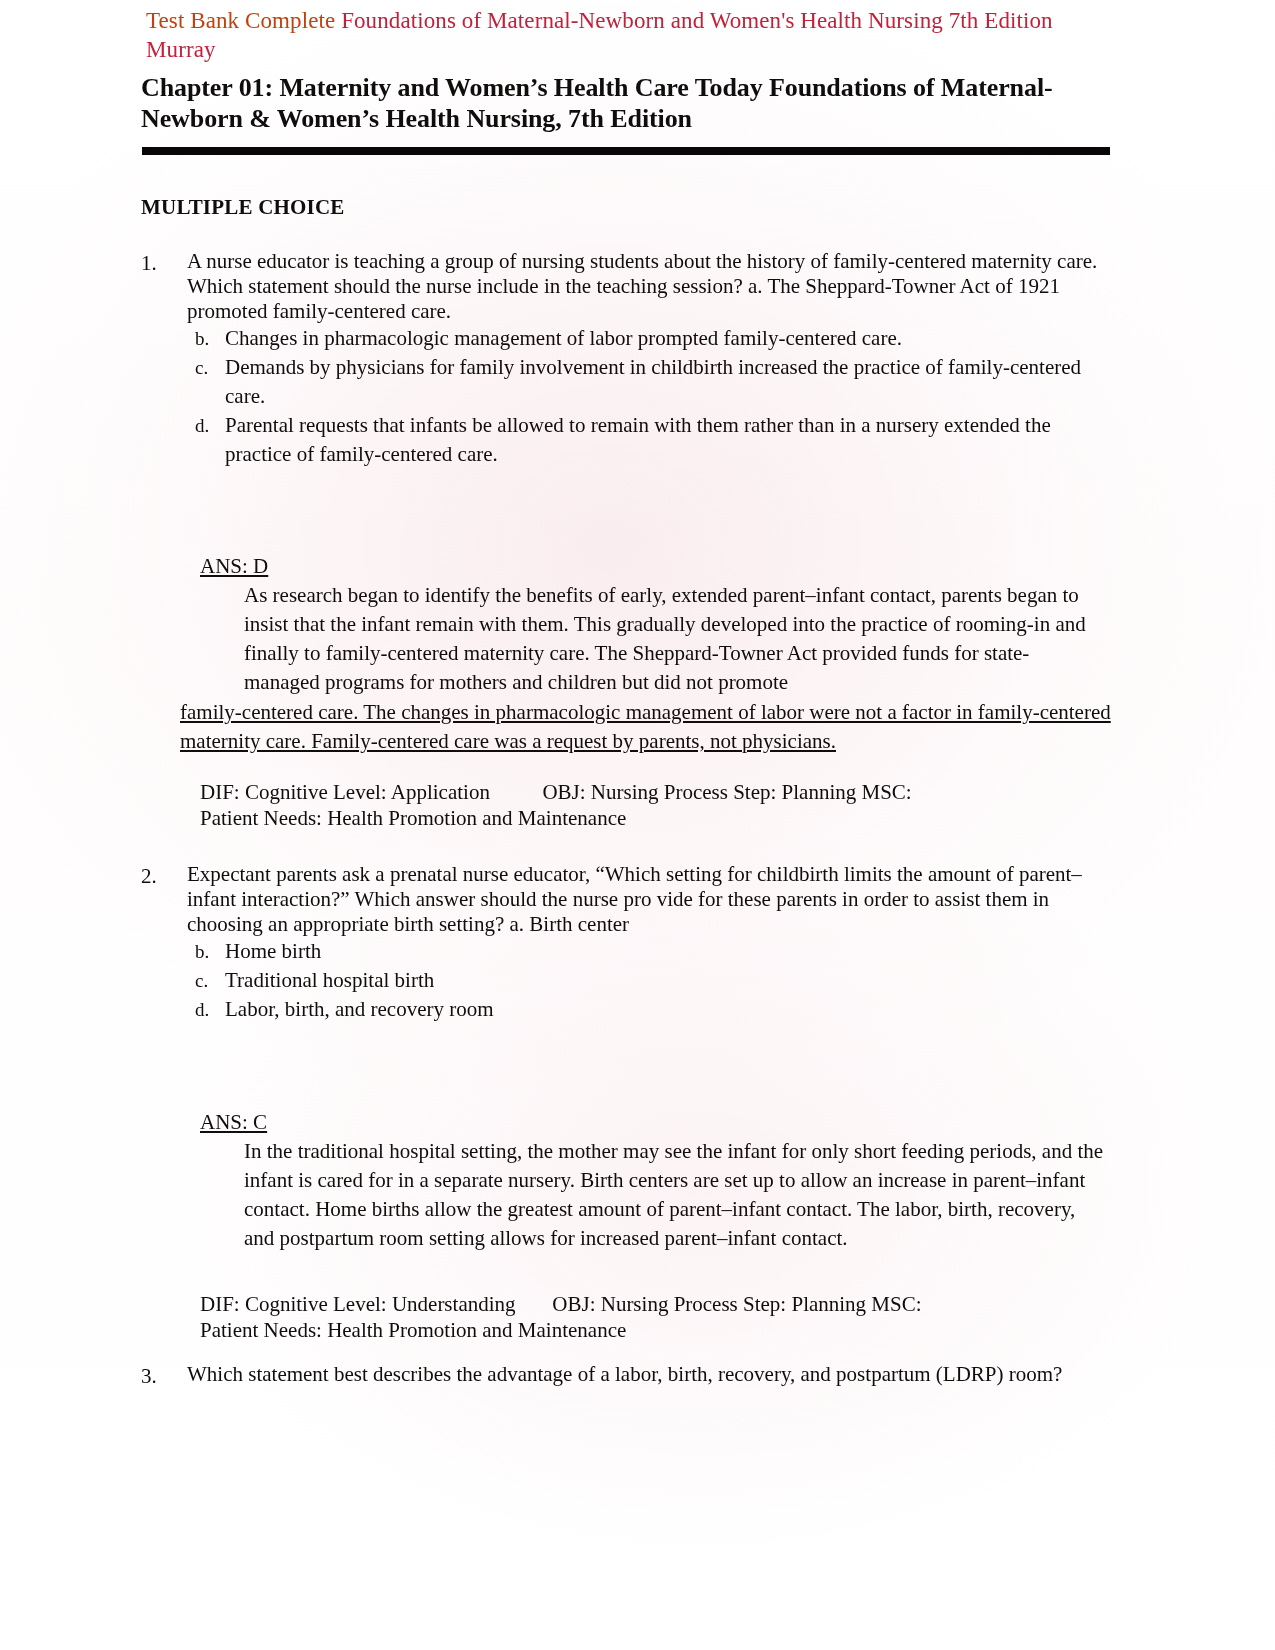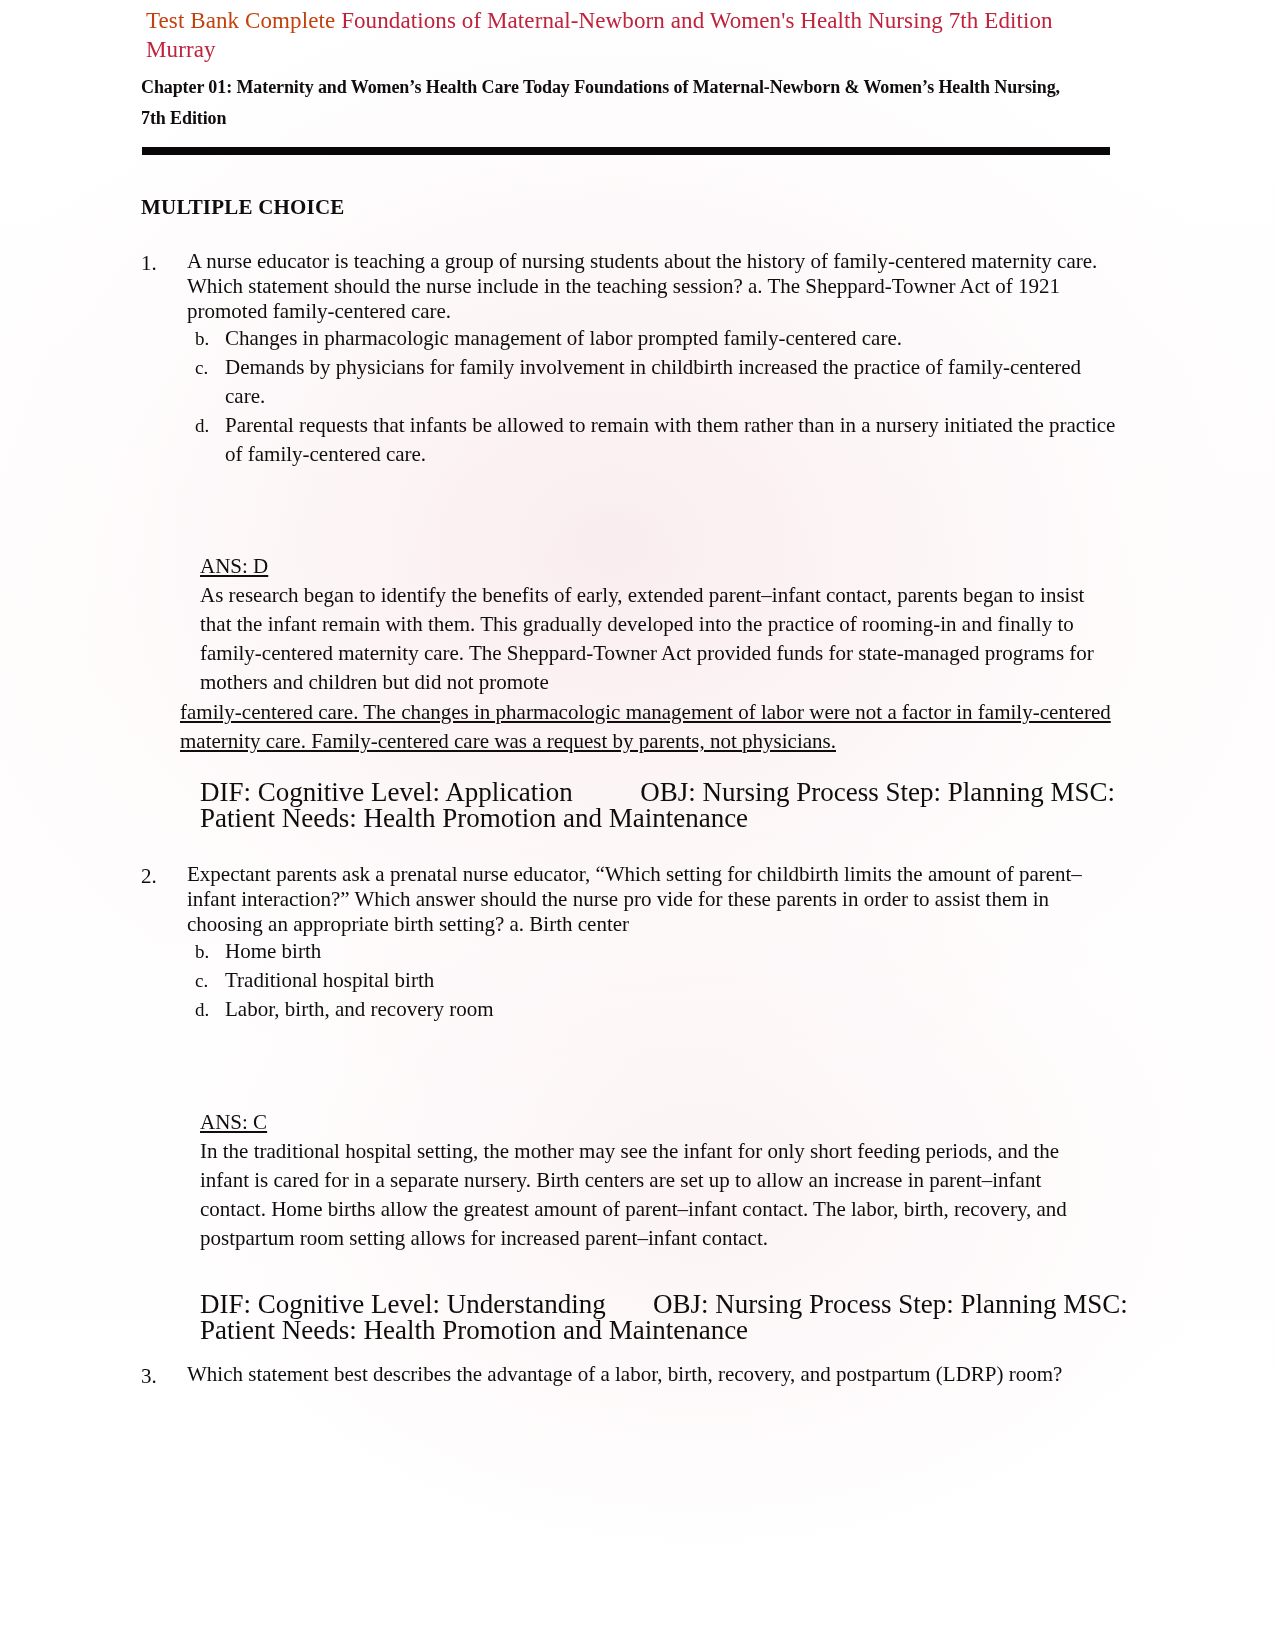--- a/index.html
+++ b/index.html
@@ -42,21 +42,21 @@
     letter-spacing: 0.1px;
   }
   .hdr-gray { color: #c2410c; }
   .hdr-red { color: #c0213b; }
 
   .doc-title {
     position: absolute;
     left: 141px;
     top: 72px;
     width: 935px;
-    font-size: 18px;
+    font-size: 26px;
     line-height: 31px;
     font-weight: bold;
     letter-spacing: -0.1px;
   }
 
   .rule {
     position: absolute;
     left: 142px;
     top: 147px;
     width: 968px;
@@ -117,35 +117,35 @@
   }
 
   .ans-block {
     position: absolute;
     left: 200px;
     width: 905px;
     font-size: 21px;
     line-height: 29px;
   }
   .ans-label { display: block; text-decoration: underline; }
-  .rationale { display: block; }
+  .rationale { display: block; margin-left: 44px; }
   .rationale-out {
     position: absolute;
     left: 180px;
     width: 940px;
     font-size: 21px;
     line-height: 29px;
     text-decoration: underline;
   }
 
   .meta {
     position: absolute;
     left: 200px;
     width: 920px;
-    font-size: 27px;
+    font-size: 21px;
     line-height: 26px;
   }
   .meta-row1 { display: block; white-space: pre; }
   .meta-row2 { display: block; }
 </style>
 </head>
 <body>
 
 <div class="scan-tint"></div>
 
@@ -170,21 +170,21 @@
       <div class="opt">
         <div class="opt-letter">b.</div>
         <div class="opt-text">Changes in pharmacologic management of labor prompted family-centered care.</div>
       </div>
       <div class="opt">
         <div class="opt-letter">c.</div>
         <div class="opt-text">Demands by physicians for family involvement in childbirth increased the practice of family-centered care.</div>
       </div>
       <div class="opt">
         <div class="opt-letter">d.</div>
-        <div class="opt-text">Parental requests that infants be allowed to remain with them rather than in a nursery initiated the practice of family-centered care.</div>
+        <div class="opt-text">Parental requests that infants be allowed to remain with them rather than in a nursery extended the practice of family-centered care.</div>
       </div>
     </div>
   </div>
 
   <div class="ans-block" style="top:552px;">
     <span class="ans-label">ANS: D</span>
     <span class="rationale">As research began to identify the benefits of early, extended parent–infant contact, parents began to insist that the infant remain with them. This gradually developed into the practice of rooming-in and finally to family-centered maternity care. The Sheppard-Towner Act provided funds for state-managed programs for mothers and children but did not promote</span>
   </div>
 
   <div class="rationale-out" style="top:698px;">family-centered care. The changes in pharmacologic management of labor were not a factor in family-centered maternity care. Family-centered care was a request by parents, not physicians.</div>

